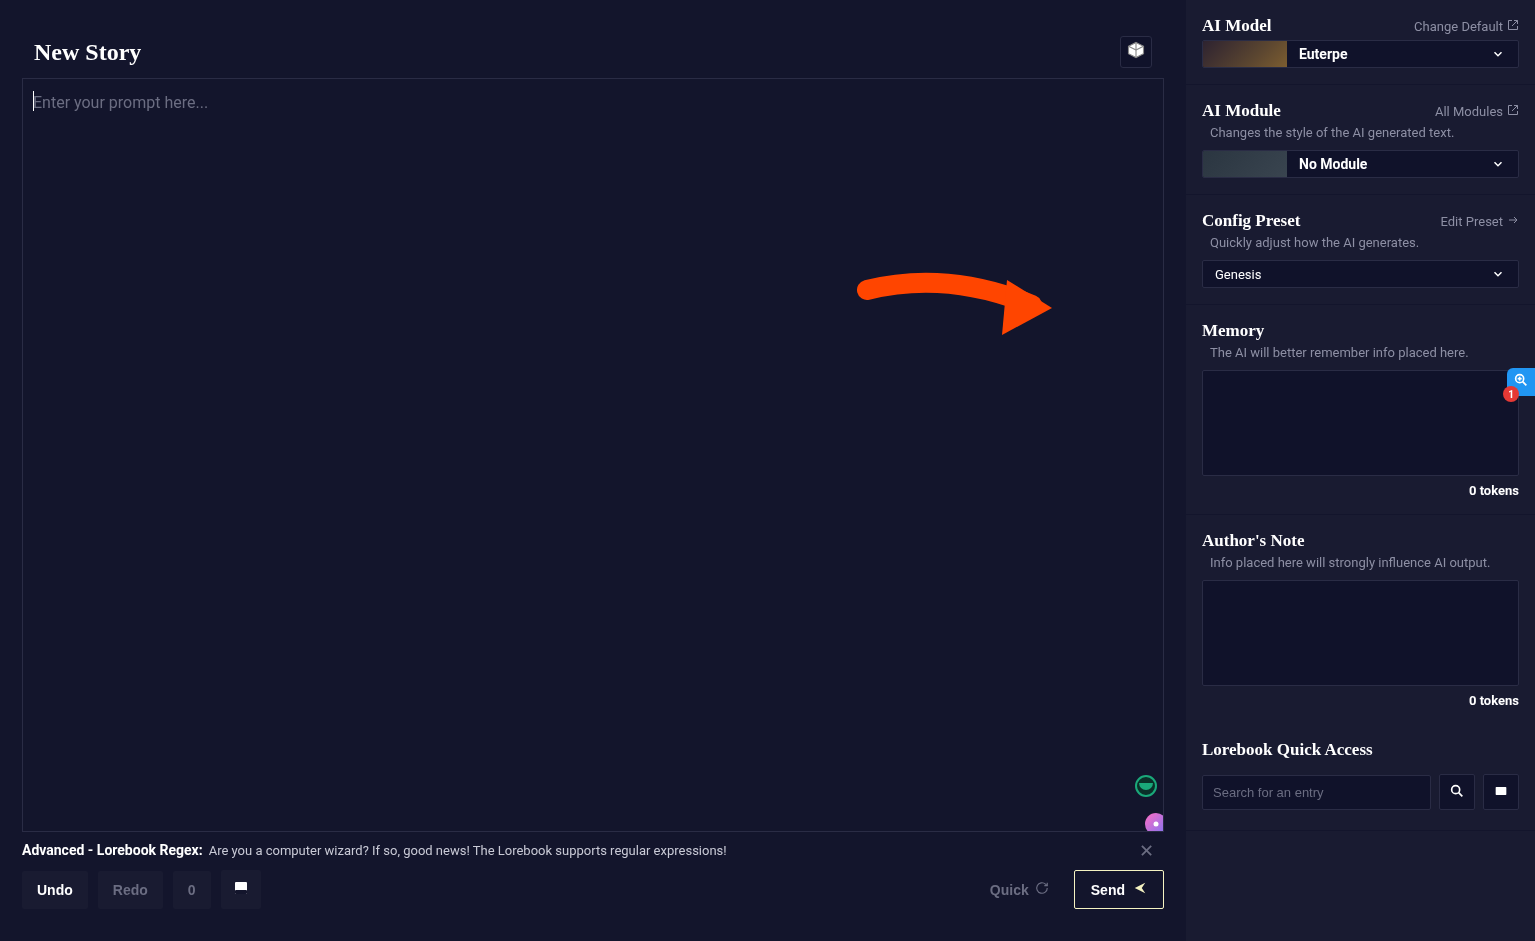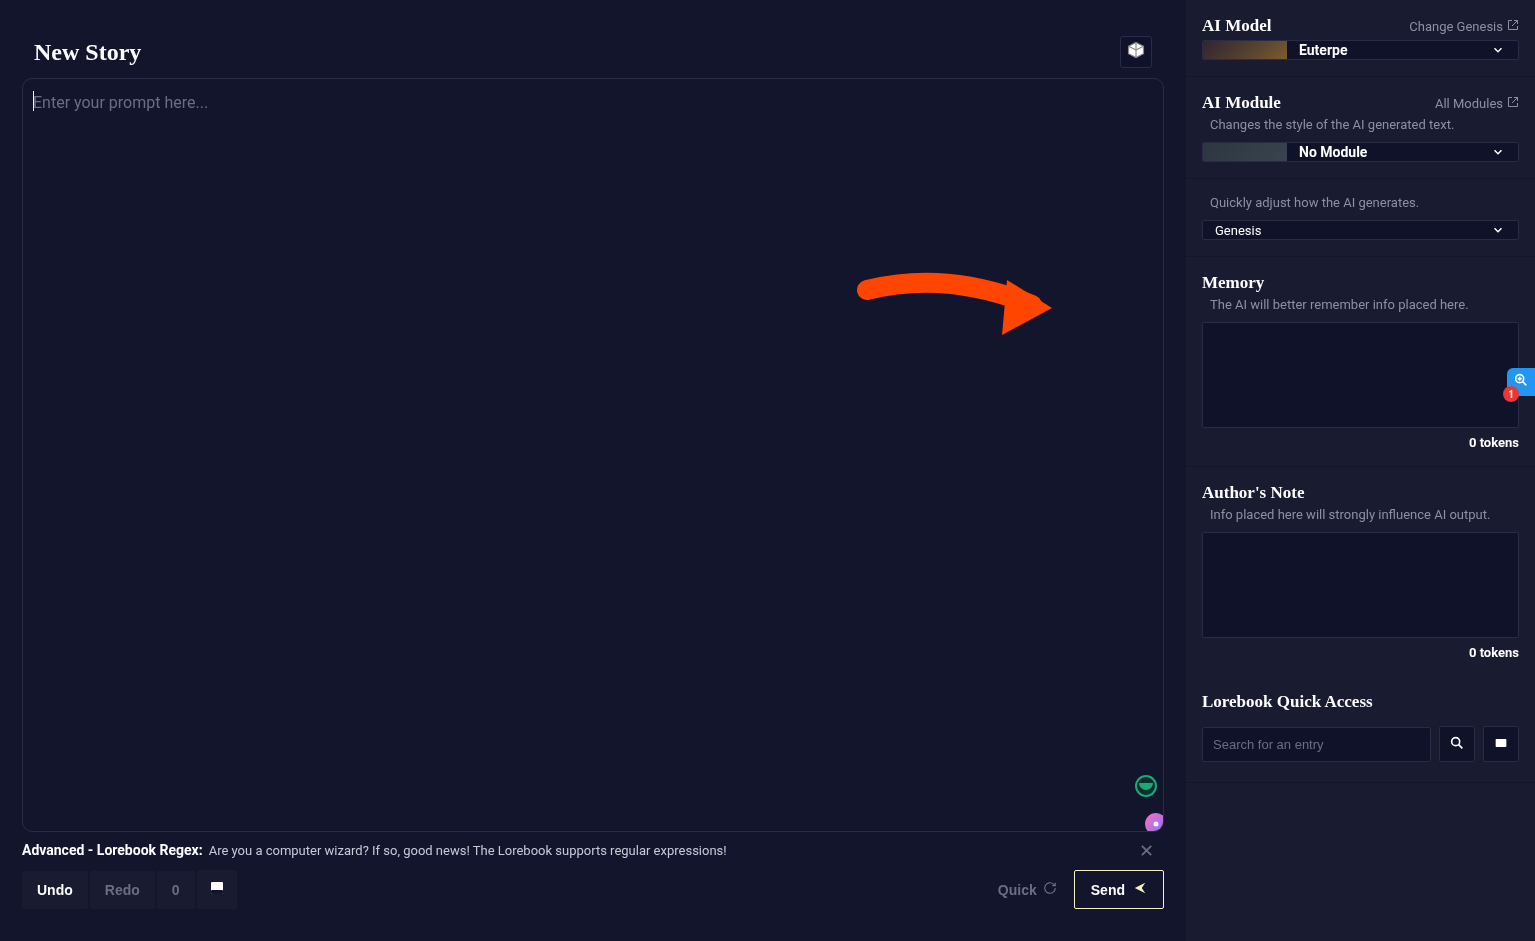--- a/index.html
+++ b/index.html
@@ -52,21 +52,21 @@
     background: var(--bg-input);
     border: 1px solid var(--border-subtle);
     border-radius: 3px;
     display:flex;align-items:center;justify-content:center;
     cursor:pointer;
   }
   .editor {
     flex:1;
     background: var(--bg-main);
     border: 1px solid var(--border-subtle);
-    border-radius: 10px;
+    border-radius: 0;
     padding: 14px 10px;
     position: relative;
     overflow:hidden;
   }
   .editor-text {
     color: var(--text-muted);
     font-size: 16px;
   }
   .caret {
     position:absolute;
@@ -98,21 +98,21 @@
   }
   .tipbar .lead{font-weight:700;font-size:14px;}
   .tipbar .msg{font-size:13px;color:#c9cad6;}
   .tipbar .close{
     position:absolute;right:10px;top:8px;
     color:var(--text-muted);font-size:18px;cursor:pointer;
   }
   
   .bottom-bar{
     padding:6px 0 16px 0;
-    display:flex;align-items:center;gap:2px;
+    display:flex;align-items:center;gap:10px;
   }
   .btn {
     background: var(--bg-panel);
     border: 1px solid transparent;
     color: var(--text-primary);
     font-weight:700;
     font-size:14px;
     padding:10px 14px;
     border-radius:2px;
     cursor:pointer;
@@ -144,21 +144,21 @@
   .sec-title{
     font-family: Georgia, "Times New Roman", serif;
     font-weight:700;font-size:17px;color:var(--text-primary);
   }
   .sec-link{
     font-size:13px;color:var(--text-secondary);cursor:pointer;display:flex;align-items:center;gap:4px;
   }
   .sec-desc{font-size:13px;color:var(--text-secondary);margin-bottom:10px;margin-left:8px;}
   .dropdown{
     background:var(--bg-dropdown);border:1px solid var(--border-subtle);border-radius:2px;
-    display:flex;align-items:center;height:20px;cursor:pointer;overflow:hidden;
+    display:flex;align-items:center;height:28px;cursor:pointer;overflow:hidden;
   }
   .dd-thumb{width:84px;height:36px;background:linear-gradient(135deg,#3a3550,#5a5070);flex-shrink:0;}
   .dd-thumb.euterpe{background:linear-gradient(135deg,#2a2030 0%,#5a4530 60%,#806030 100%);}
   .dd-thumb.module{background:linear-gradient(135deg,#2a3540,#3a4550);}
   .dd-label{flex:1;padding:0 12px;font-weight:700;font-size:14px;}
   .dd-label.thin{font-weight:400;font-size:13px;}
   .dd-chev{width:24px;color:var(--text-primary);display:flex;align-items:center;justify-content:center;margin-right:8px;}
   .dropdown.no-thumb .dd-label{padding-left:12px;}
   .textarea{
     width:100%;height:106px;background:var(--bg-dropdown);border:1px solid var(--border-subtle);border-radius:2px;resize:none;padding:8px;color:var(--text-primary);font-family:inherit;
@@ -275,21 +275,21 @@
     <path d="M150,20 L195,48 L145,75 Z" fill="#ff4500"></path>
   </svg>
 </div>
 
 <div class="sidebar">
 
   <div class="section">
     <div class="sec-head">
       <div class="sec-title">AI Model</div>
       <div class="sec-link">
-        <span>Change Genesis</span>
+        <span>Change Default</span>
         <span>
           <svg width="12" height="12" viewBox="0 0 24 24" fill="none" stroke="#8d8fa4" stroke-width="2">
               <path d="M14 3h7v7"></path>
               <path d="M10 14L21 3"></path>
               <path d="M21 14v7H3V3h7"></path>
             </svg>
         </span>
       </div>
     </div>
     <div class="dropdown">
@@ -323,20 +323,32 @@
       <div class="dd-label">No Module</div>
       <div class="dd-chev">
         <svg width="14" height="14" viewBox="0 0 24 24" fill="none" stroke="#fff" stroke-width="2.5">
             <polyline points="6 9 12 15 18 9"></polyline>
           </svg>
       </div>
     </div>
   </div>
 
   <div class="section">
+    <div class="sec-head">
+      <div class="sec-title">Config Preset</div>
+      <div class="sec-link">
+        <span>Edit Preset</span>
+        <span>
+          <svg width="12" height="12" viewBox="0 0 24 24" fill="none" stroke="#8d8fa4" stroke-width="2">
+              <line x1="4" y1="12" x2="20" y2="12"></line>
+              <polyline points="14 6 20 12 14 18"></polyline>
+            </svg>
+        </span>
+      </div>
+    </div>
     <div class="sec-desc">Quickly adjust how the AI generates.</div>
     <div class="dropdown no-thumb">
       <div class="dd-label thin">Genesis</div>
       <div class="dd-chev">
         <svg width="14" height="14" viewBox="0 0 24 24" fill="none" stroke="#fff" stroke-width="2.5">
             <polyline points="6 9 12 15 18 9"></polyline>
           </svg>
       </div>
     </div>
   </div>

